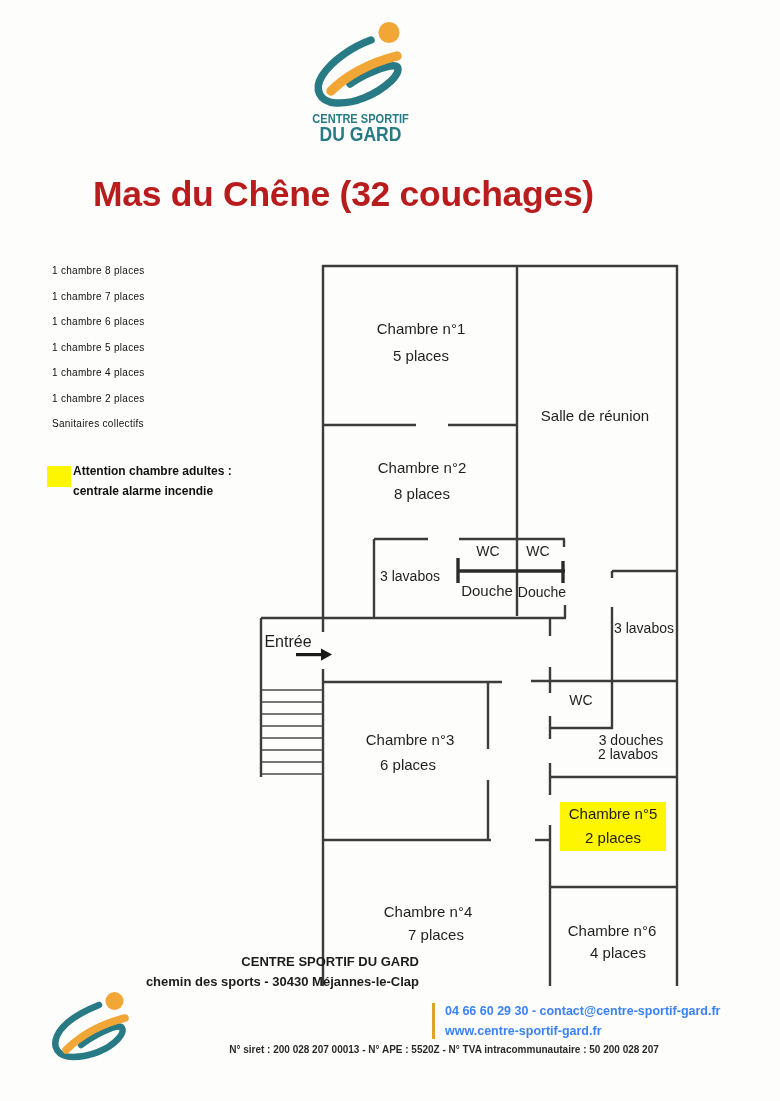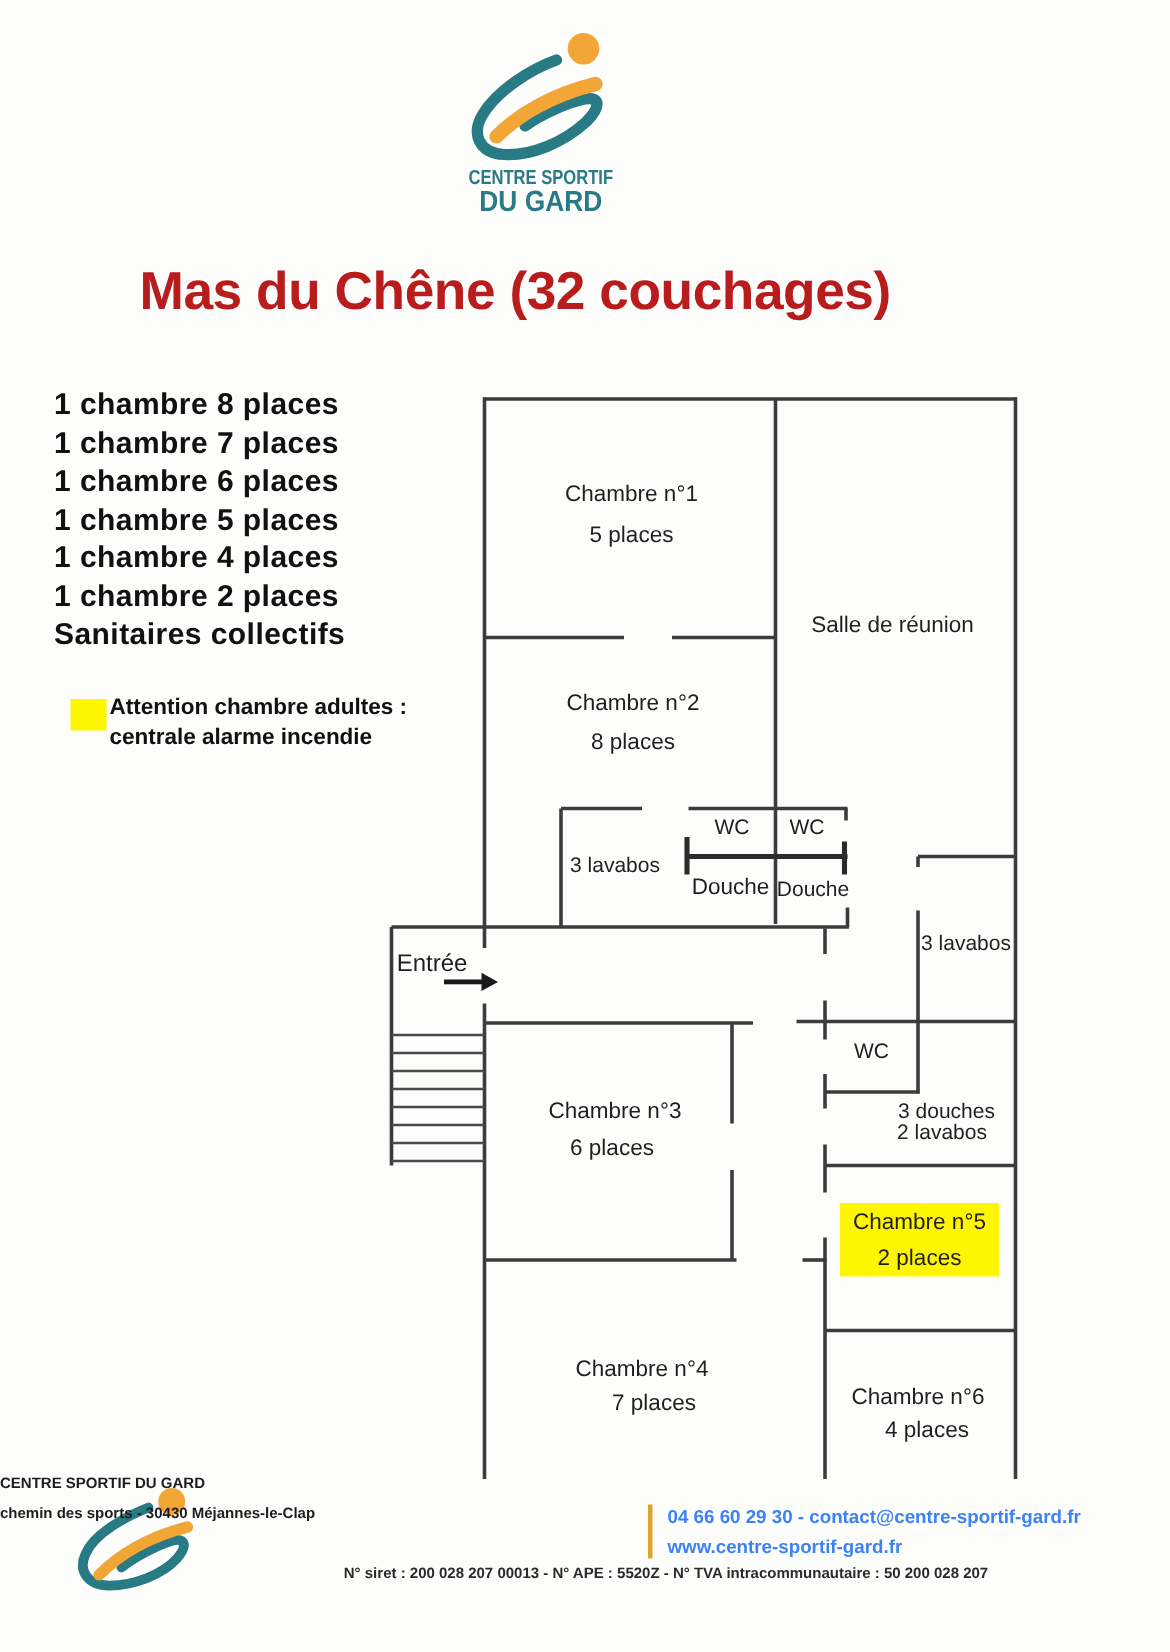--- a/index.html
+++ b/index.html
@@ -17,33 +17,33 @@
 
   <circle cx="83" cy="22.5" r="10.5" fill="#f2a636"></circle>
 
   <text transform="translate(54.5,112.5) scale(0.82,1)" x="0" y="0" font-family="Liberation Sans,sans-serif" font-weight="bold" font-size="13.5" fill="#287a84" text-anchor="middle">CENTRE SPORTIF</text>
 
   <text transform="translate(54.5,130.5) scale(0.9,1)" x="0" y="0" font-family="Liberation Sans,sans-serif" font-weight="bold" font-size="19.5" fill="#287a84" text-anchor="middle">DU GARD</text>
 </svg>
 
 <div class="abs" style="left:48px;top:174px;font-size:35.5px;font-weight:bold;color:#b91c1c;letter-spacing:-0.3px;margin-left:45px;">Mas du Chêne (32 couchages)</div>
 
-<div class="abs" style="left:36px;top:258px;font-size:20px;font-weight:bold;color:#111;line-height:25.5px;letter-spacing:0.3px;">
+<div class="abs" style="left:52px;top:258px;font-size:10px;font-weight:normal;color:#111;line-height:25.5px;letter-spacing:0.3px;">
 1 chambre 8 places<br>
 1 chambre 7 places<br>
 1 chambre 6 places<br>
 1 chambre 5 places<br>
 1 chambre 4 places<br>
 1 chambre 2 places<br>
 Sanitaires collectifs
 </div>
 
 <div class="abs" style="left:47px;top:466px;width:24px;height:21px;background:#fef600;"></div>
 
-<div class="abs" style="left:73px;top:462px;font-size:15px;font-weight:bold;color:#111;line-height:19.5px;">Attention chambre adultes :<br>centrale alarme incendie</div>
+<div class="abs" style="left:73px;top:462px;font-size:12px;font-weight:bold;color:#111;line-height:19.5px;">Attention chambre adultes :<br>centrale alarme incendie</div>
 
 <svg class="abs" style="left:0;top:0;" width="780" height="1101" viewBox="0 0 780 1101" fill="none">
 <g stroke="#3c3c3c" stroke-width="2.4" fill="none">
 
   <line x1="322" y1="266" x2="678" y2="266"></line>
 
   <line x1="323" y1="265" x2="323" y2="632"></line>
 
   <line x1="323" y1="669" x2="323" y2="986"></line>
 
@@ -189,21 +189,21 @@
 
 <svg class="abs" style="left:42px;top:980px;" width="110" height="90" viewBox="0 0 110 90">
 
   <path d="M 57 25 C 42 31 21 42 15 56 C 10 67 16 77 31 77 C 47 77 66 70 76 59 C 83 51 82 45 73 47 C 63 50 48 58 39 65" fill="none" stroke="#287a84" stroke-width="6.5" stroke-linecap="round"></path>
 
   <path d="M 24 70 C 36 58 55 45 83 38" fill="none" stroke="#f2a636" stroke-width="7.5" stroke-linecap="round"></path>
 
   <circle cx="72.5" cy="21" r="9" fill="#f2a636"></circle>
 </svg>
 
-<div class="abs" style="left:0;top:980px;width:419px;text-align:left;font-size:10px;font-weight:bold;color:#1c1c1c;line-height:19.5px;">
+<div class="abs" style="left:0;top:952px;width:419px;text-align:right;font-size:13px;font-weight:bold;color:#1c1c1c;line-height:19.5px;">
 CENTRE SPORTIF DU GARD<br>chemin des sports - 30430 Méjannes-le-Clap
 </div>
 
 <div class="abs" style="left:432px;top:1003px;width:3px;height:36px;background:#dfa22b;"></div>
 
 <div class="abs" style="left:445px;top:1002px;font-size:12.5px;font-weight:bold;color:#3b82f6;line-height:19.5px;">
 04 66 60 29 30 - contact@centre-sportif-gard.fr<br>www.centre-sportif-gard.fr
 </div>
 
 <div class="abs" style="left:0;top:1044px;width:888px;text-align:center;font-size:10px;font-weight:bold;color:#2a2a2a;">N° siret : 200 028 207 00013 - N° APE : 5520Z - N° TVA intracommunautaire : 50 200 028 207</div>

